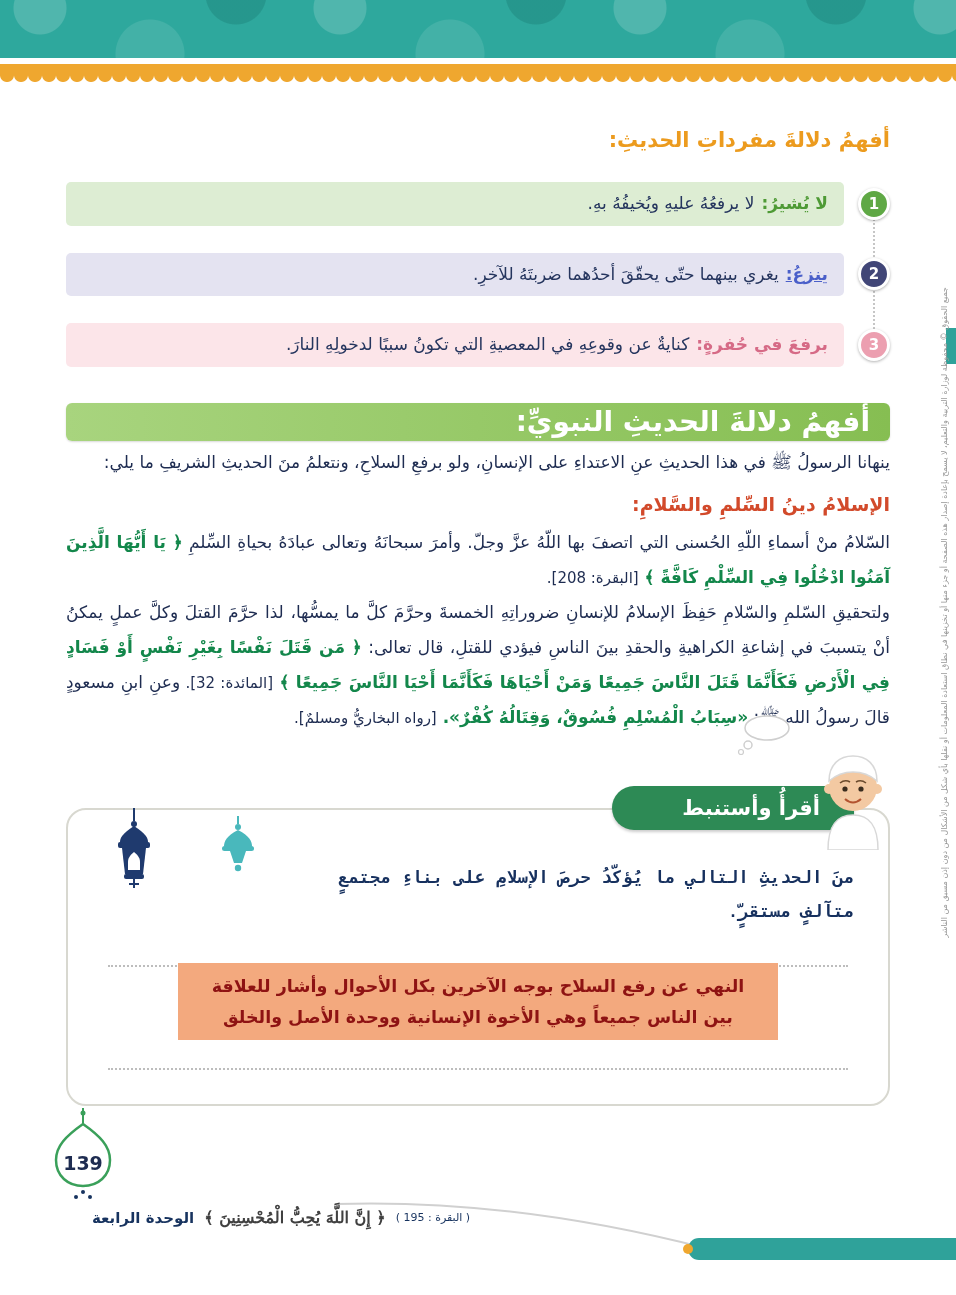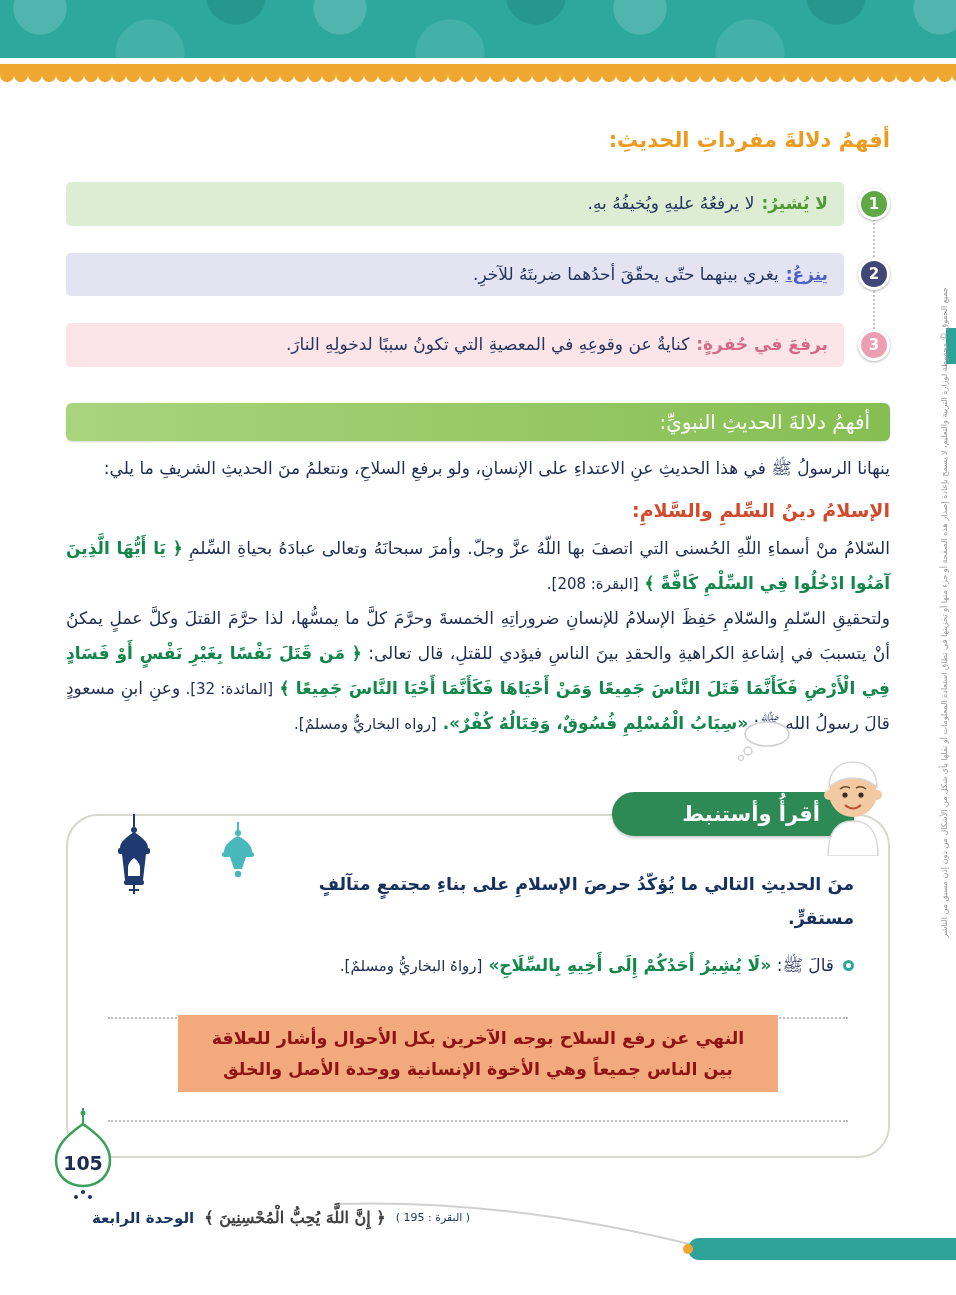--- a/index.html
+++ b/index.html
@@ -43,53 +43,53 @@
     display:flex; align-items:center; justify-content:center;
     border:3px solid #fff; box-shadow:0 1px 3px rgba(0,0,0,.3);
   }
   .c1 { background:#5fa845; } .c2 { background:#414677; } .c3 { background:#ec9fb0; }
   .band { flex:1; padding:9px 16px; border-radius:5px; font-size:17px; line-height:1.5; color:#25355e; }
   .b1 { background:#ddedd3; } .b2 { background:#e4e3f1; } .b3 { background:#fce5e9; }
   .term { font-weight:bold; margin-left:7px; }
   .t1 { color:#4e9a35; } .t2 { color:#4a5fc9;text-decoration:underline; } .t3 { color:#d66a86; }
 
   .section-banner {
-    margin:36px 0 10px; height:38px; border-radius:6px;
+    margin:36px 0 4px; height:38px; border-radius:6px;
     background:linear-gradient(to left, #86be52, #a8d47e);
     display:flex; align-items:center; padding:0 20px;
-    color:#ffffff; font-weight:normal; font-size:20px;
+    color:#ffffff; font-weight:bold; font-size:28px;
     box-shadow:0 1px 2px rgba(0,0,0,.15);
   }
 
   .para { font-size:17px; line-height:2.05; text-align:justify; color:#1e2c51; }
   .intro { margin-bottom:14px; }
   .subheading { color:#d24a2b; font-weight:bold; font-size:19px; margin:14px 0 10px; }
   .p1 { }
   .verse { color:#13874b; font-weight:bold; }
   .vref  { color:#1e2c51; font-size:15px; }
   .hadith { color:#13874b; font-weight:bold; }
 
   
   .activity-box {
-    position:relative; margin-top:74px; border:2px solid #d8d8d0; border-radius:32px;
+    position:relative; margin-top:74px; border:2px solid #d8d8d0; border-radius:20px;
     padding:52px 34px 34px 34px; min-height:250px; background:#fff;
   }
   .activity-banner {
     position:absolute; top:-24px; right:34px;
     background:#2d8a55; color:#fff; font-weight:bold; font-size:21px;
     padding:10px 34px 10px 70px; border-radius:26px 10px 10px 26px;
     box-shadow:0 2px 3px rgba(0,0,0,.2);
   }
   .student { position:absolute; top:-66px; right:-6px; }
   .bubble  { position:absolute; top:-96px; right:96px; }
   .lantern { position:absolute; left:44px; top:-2px; }
   .ornament{ position:absolute; left:150px; top:6px; }
 
   .activity-text { padding-left:180px; }
-  .prompt { font-weight:bold; color:#16305e; font-size:17.5px; margin-bottom:14px; line-height:1.9; }
+  .prompt { font-weight:bold; color:#16305e; font-size:17.5px; margin-bottom:14px; line-height:1.9;font-family:Liberation Mono, monospace; }
   .hadith-line { font-size:17px; line-height:1.9; display:flex; align-items:baseline; gap:9px; }
   .bullet {
     width:11px; height:11px; border:3px solid #2ea89d; border-radius:50%;
     display:inline-block; flex:0 0 11px; align-self:center;
   }
 
   .answer-area { position:relative; margin-top:24px; }
   .dotted-line { border-bottom:2px dotted #bdbdbd; height:14px; margin:0 6px; }
   .answer-box {
     position:relative; z-index:1; width:600px; margin:-4px auto 0;
@@ -215,45 +215,41 @@
         <circle cx="20" cy="11" r="3" fill="#49b8bc"></circle>
         <path d="M20 14 C8 20 6 26 6 30 L34 30 C34 26 32 20 20 14 Z" fill="#49b8bc"></path>
         <rect x="4" y="30" width="32" height="5" rx="2.5" fill="#49b8bc"></rect>
         <path d="M12 35 L28 35 L24 47 L16 47 Z" fill="#49b8bc"></path>
         <circle cx="20" cy="52" r="3.2" fill="#49b8bc"></circle>
       </svg>
     </span>
 
     <div class="activity-text">
       <p class="prompt">منَ الحديثِ التالي ما يُؤكّدُ حرصَ الإسلامِ على بناءِ مجتمعٍ متآلفٍ مستقرٍّ.</p>
-      <p class="hadith-line">
-        <span class="bullet"></span>
-        <span><span>قالَ ﷺ: </span><span class="hadith">«لَا يُشِيرُ أَحَدُكُمْ إِلَى أَخِيهِ بِالسِّلَاحِ» </span><span class="vref">[رواهُ البخاريُّ ومسلمٌ].</span></span>
-      </p>
     </div>
 
     <div class="answer-area">
       <div class="dotted-line line1"></div>
       <div class="answer-box">النهي عن رفع السلاح بوجه الآخرين بكل الأحوال وأشار للعلاقة بين الناس جميعاً وهي الأخوة الإنسانية ووحدة الأصل والخلق</div>
       <div class="dotted-line line2"></div>
     </div>
 
   </div>
 </div>
 
 <div class="dome-wrap">
   <svg width="70" height="94" viewBox="0 0 70 94">
     <line x1="35" y1="0" x2="35" y2="15" stroke="#3aa05a" stroke-width="2"></line>
     <circle cx="35" cy="5" r="2.5" fill="#3aa05a"></circle>
     <path d="M35 16 C18 28 8 38 8 52 C8 68 20 78 35 78 C50 78 62 68 62 52 C62 38 52 28 35 16 Z" fill="#ffffff" stroke="#3aa05a" stroke-width="2.5"></path>
     <circle cx="35" cy="84" r="2" fill="#17335f"></circle>
     <circle cx="28" cy="89" r="2" fill="#17335f"></circle>
     <circle cx="42" cy="89" r="2" fill="#17335f"></circle>
   </svg>
-  <span class="page-num">105</span>
+  <span class="page-num">139</span>
 </div>
 
 <svg class="footer-curve" width="380" height="58" viewBox="0 0 380 58">
   <path d="M5 8 C130 4 250 20 375 52" stroke="#d0d0d0" stroke-width="2" fill="none"></path>
 </svg>
 
 <div class="footer">
   <span class="unit-label">الوحدة الرابعة</span>
   <span class="footer-verse">﴿ إِنَّ اللَّهَ يُحِبُّ الْمُحْسِنِينَ ﴾</span>
   <span class="footer-ref">( البقرة : 195 )</span>

